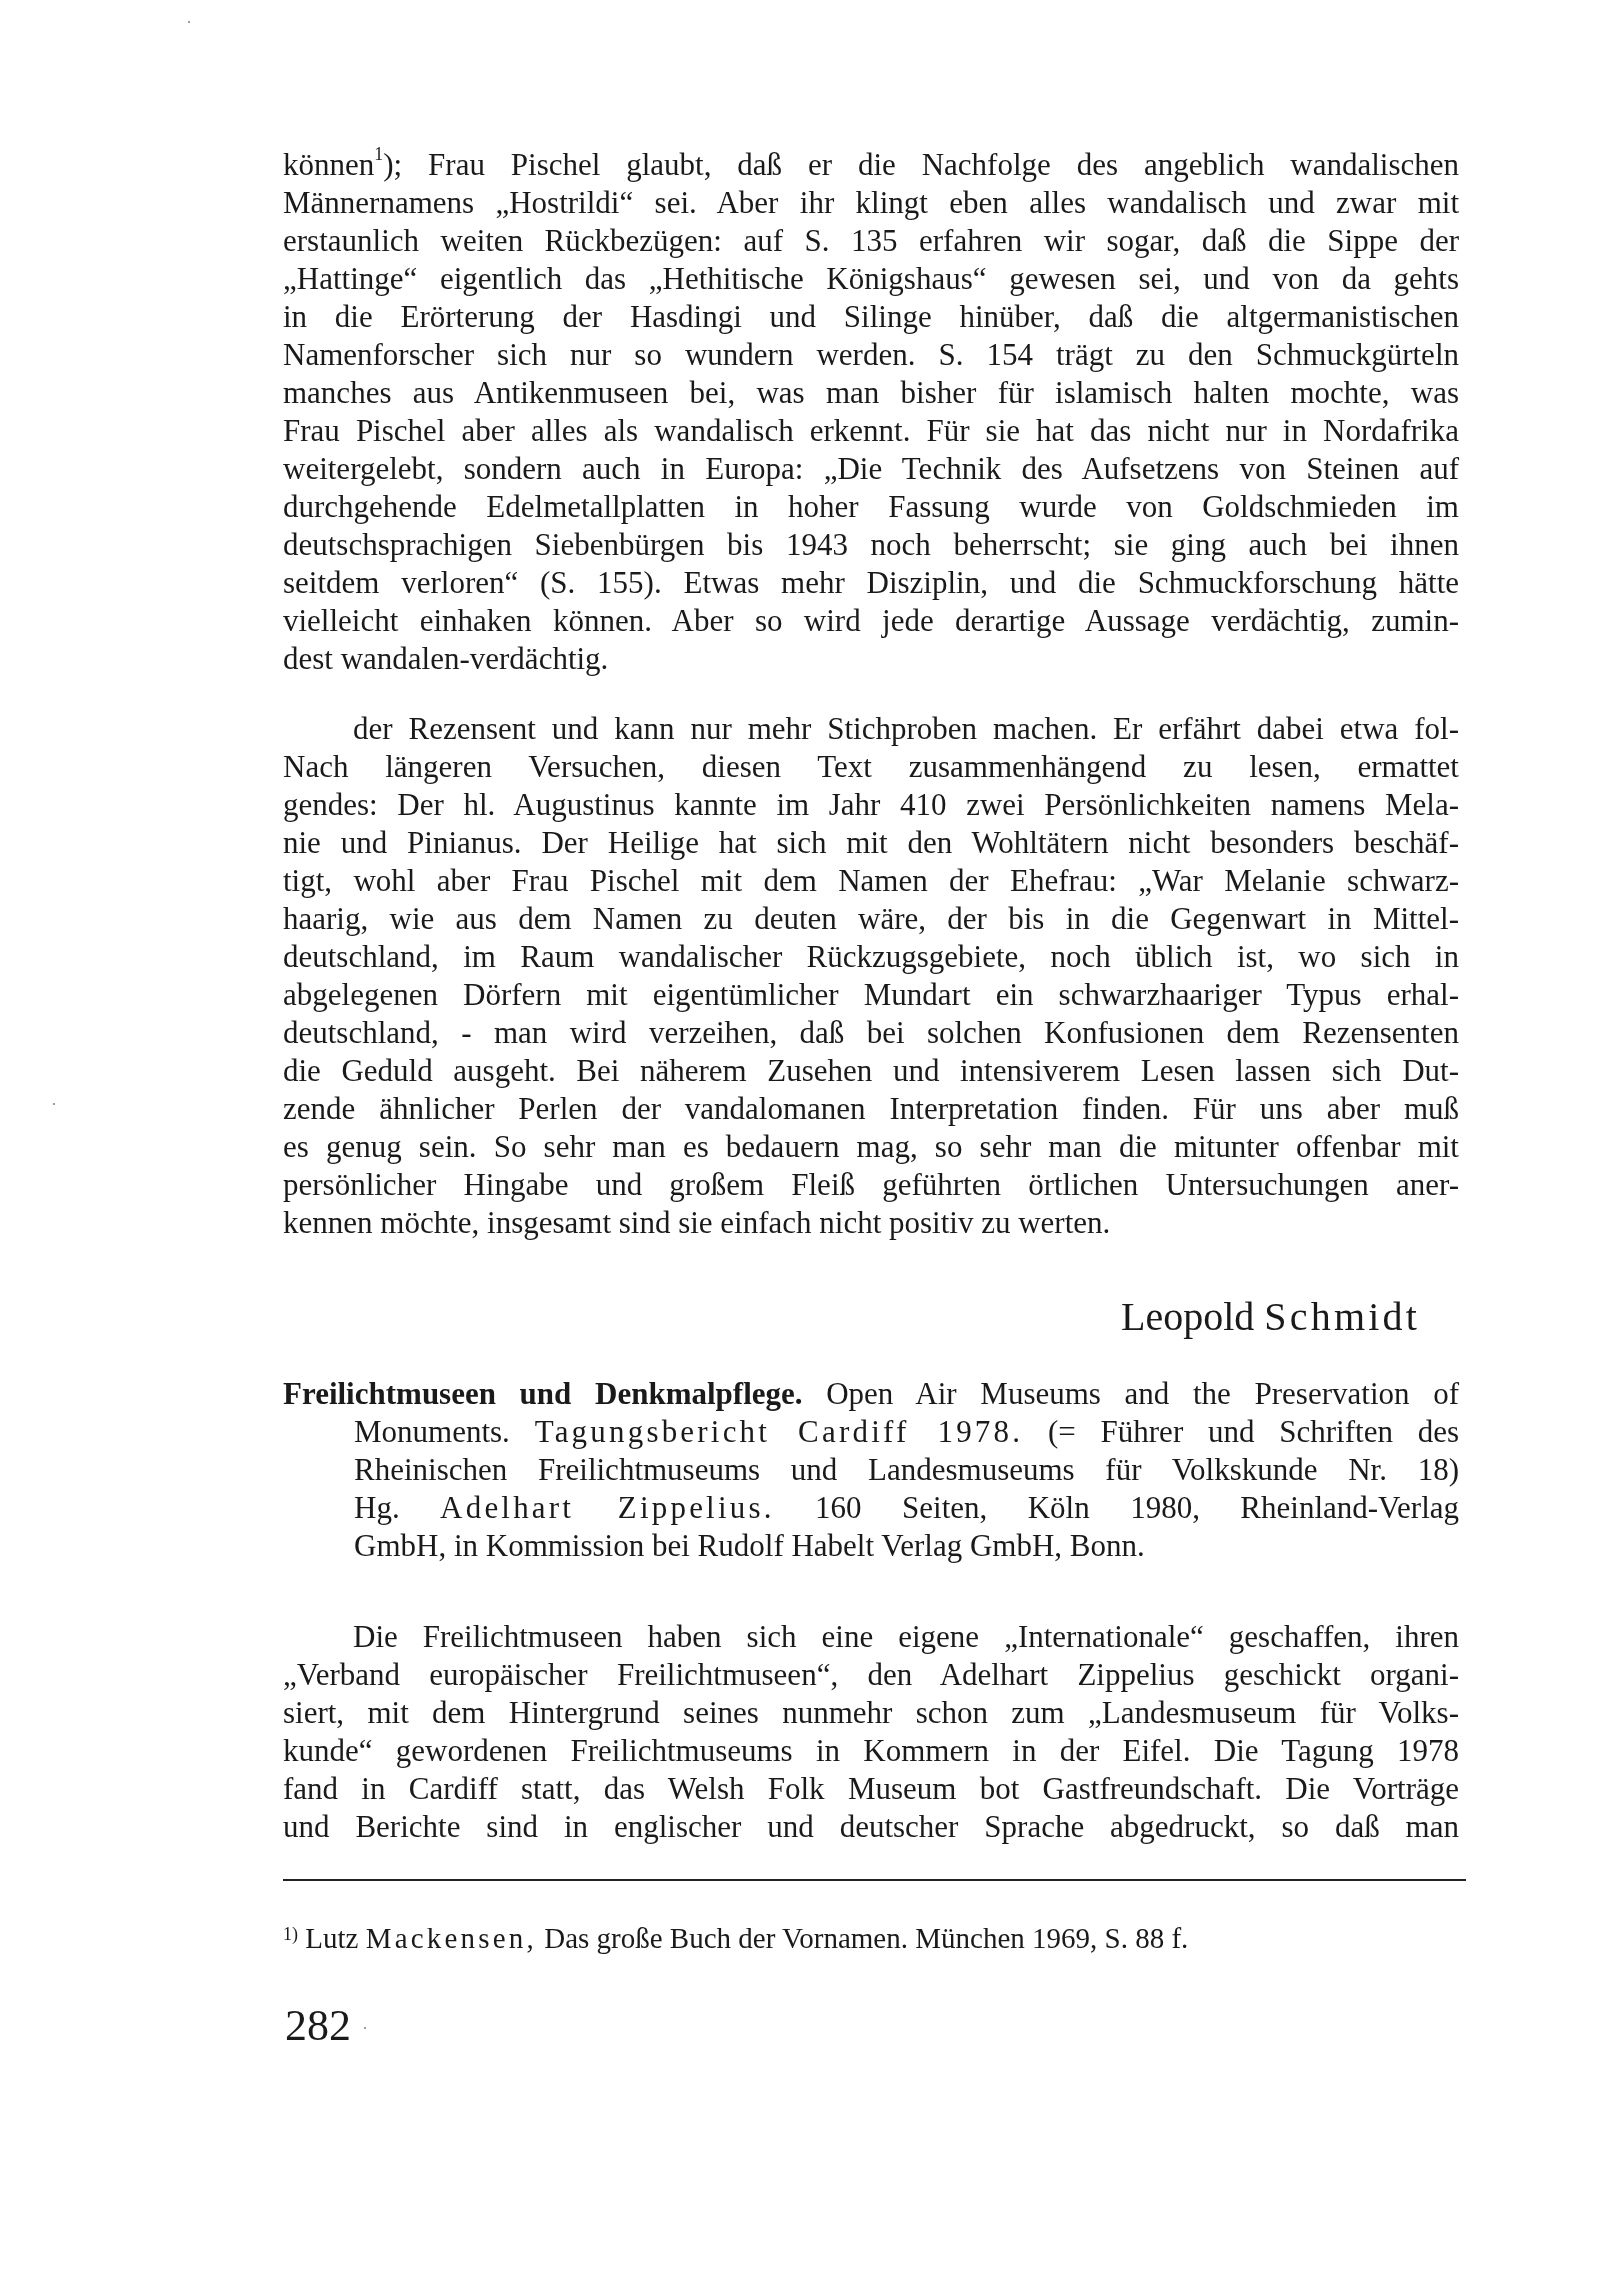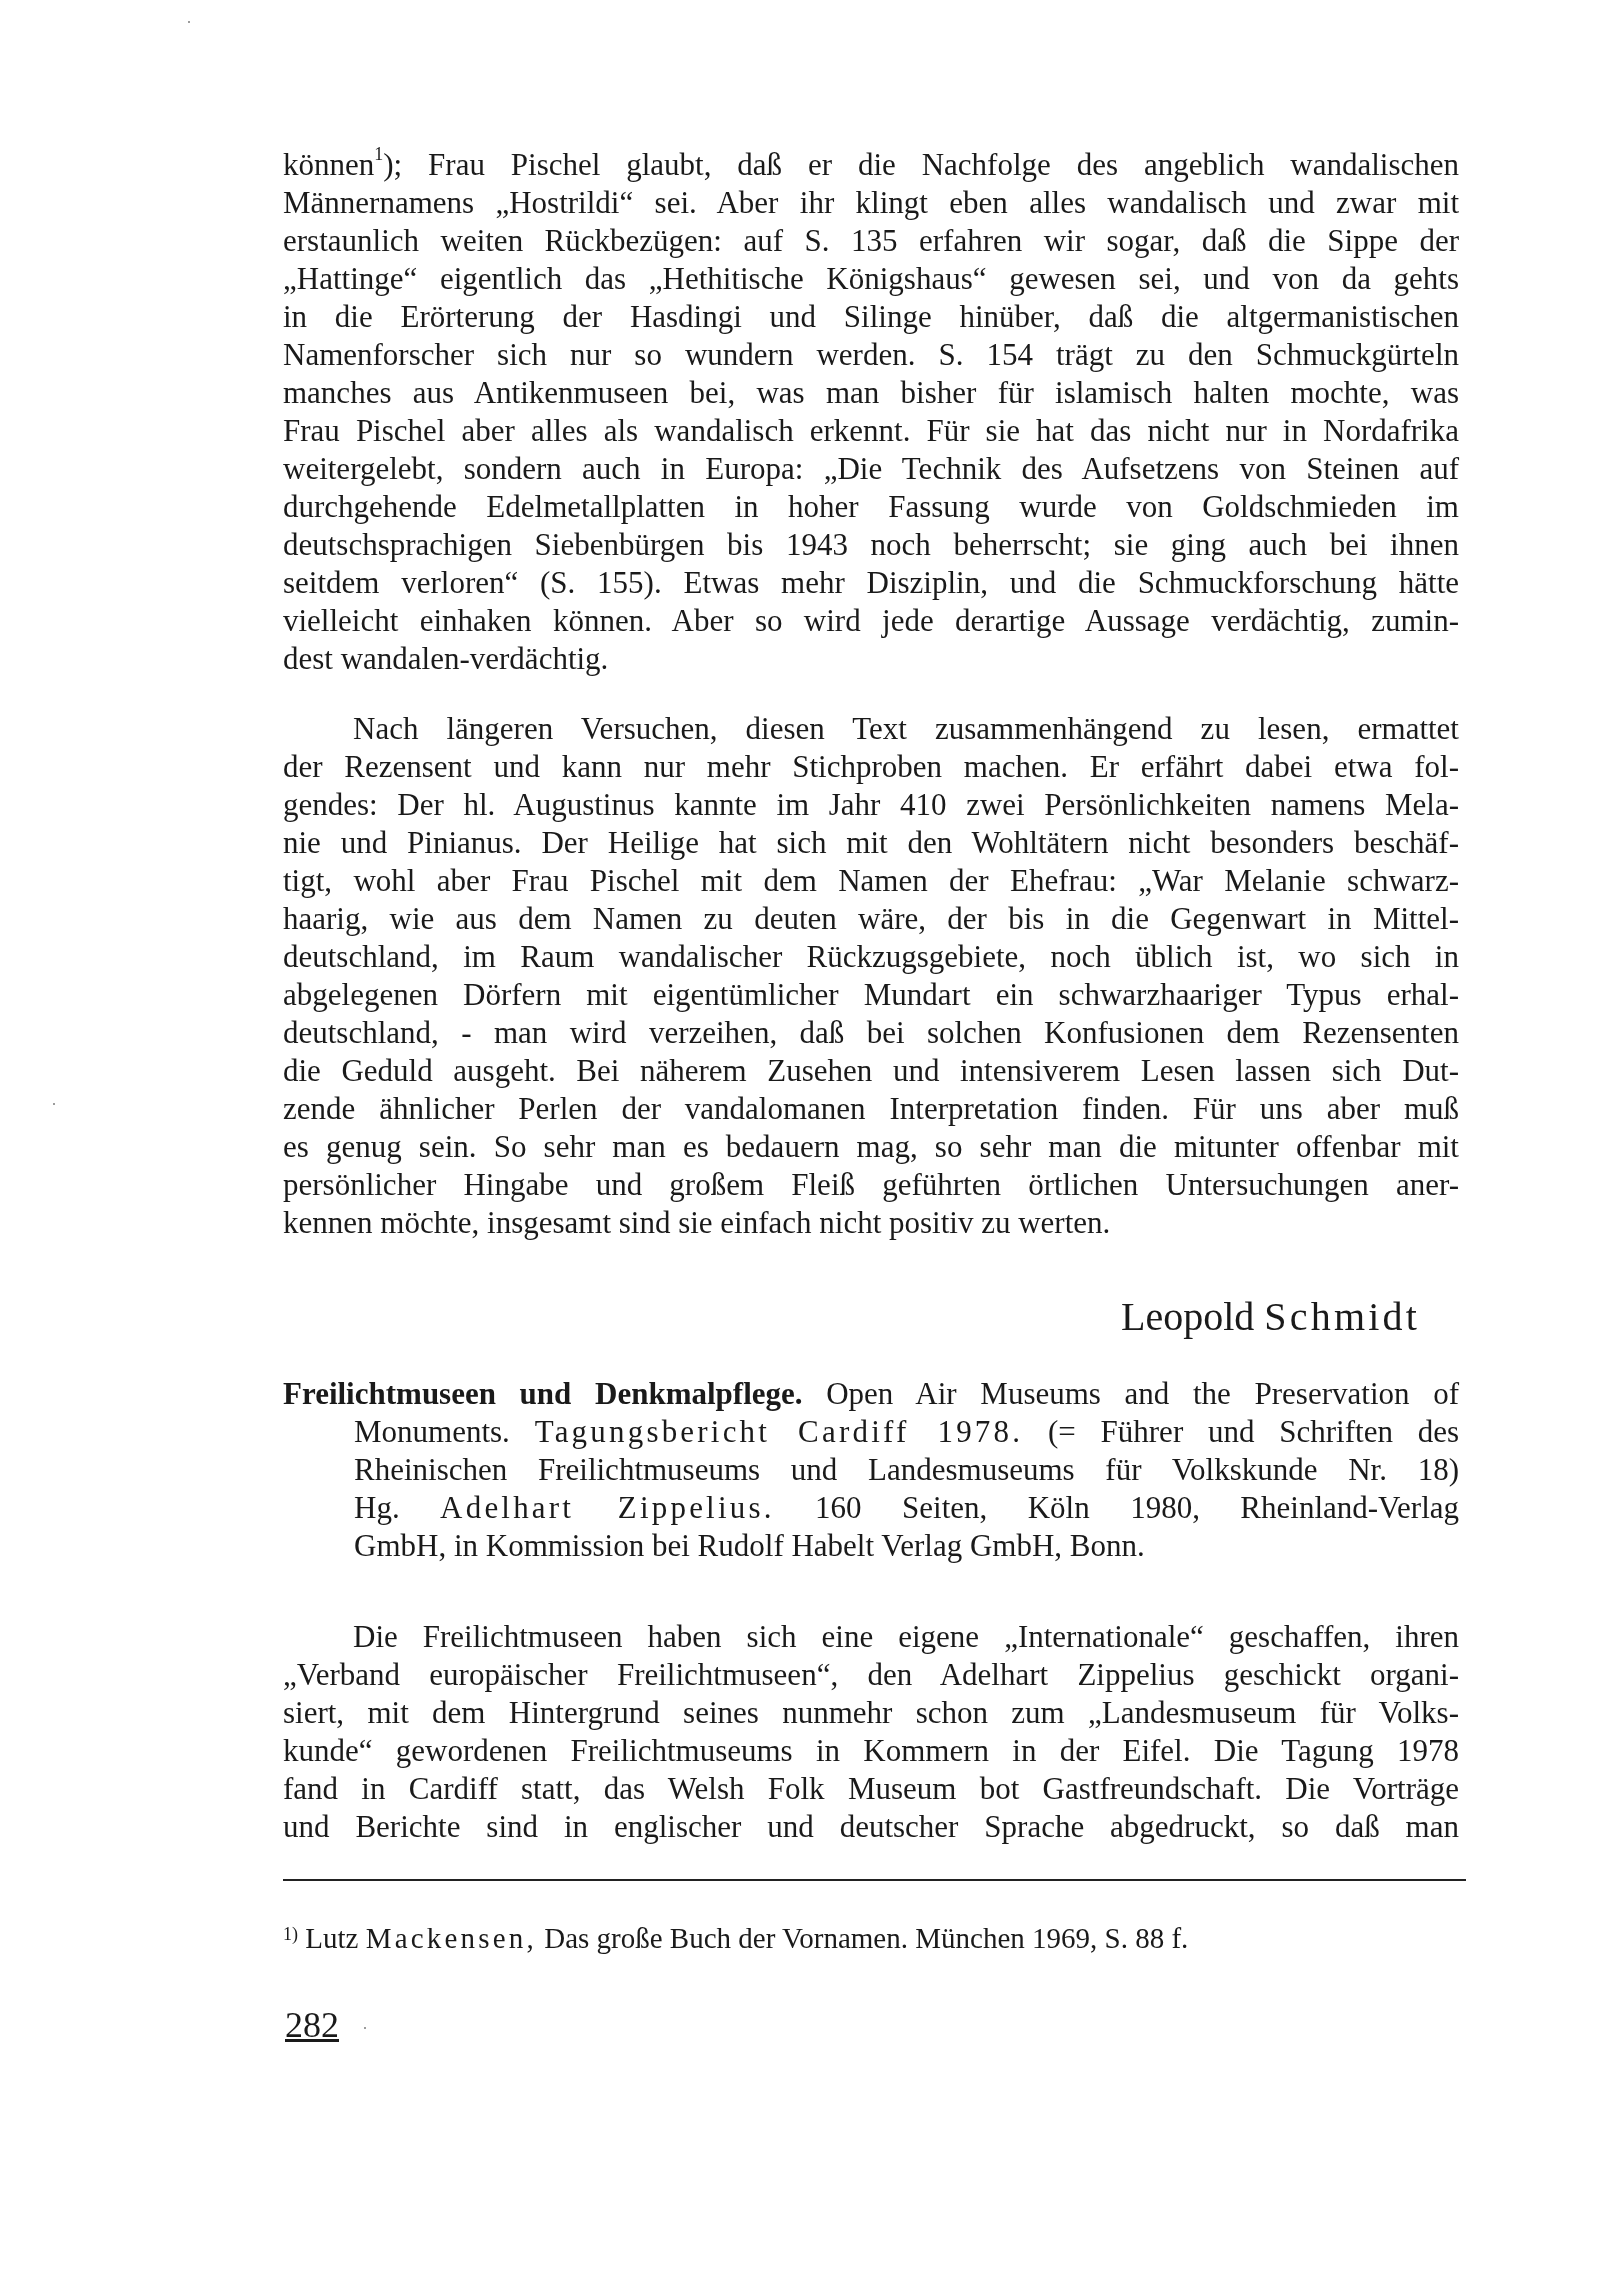--- a/index.html
+++ b/index.html
@@ -108,23 +108,22 @@
       position: relative;
       top: -8px;
     }
     .footnote .spaced {
       letter-spacing: 3.2px;
     }
     .page-number {
       position: absolute;
       left: 285px;
       top: 2007px;
-      font-size: 36px;
+      font-size: 44px;
       line-height: 37px;
-      text-decoration: underline;
     }
     .speck {
       position: absolute;
       width: 1.6px;
       height: 1.6px;
       background: #888;
       border-radius: 50%;
     }
   </style>
 </head>
@@ -142,22 +141,22 @@
     <span class="line">Frau Pischel aber alles als wandalisch erkennt. Für sie hat das nicht nur in Nordafrika</span>
     <span class="line">weitergelebt, sondern auch in Europa: „Die Technik des Aufsetzens von Steinen auf</span>
     <span class="line">durchgehende Edelmetallplatten in hoher Fassung wurde von Goldschmieden im</span>
     <span class="line">deutschsprachigen Siebenbürgen bis 1943 noch beherrscht; sie ging auch bei ihnen</span>
     <span class="line">seitdem verloren“ (S. 155). Etwas mehr Disziplin, und die Schmuckforschung hätte</span>
     <span class="line">vielleicht einhaken können. Aber so wird jede derartige Aussage verdächtig, zumin-</span>
     <span class="line last">dest wandalen-verdächtig.</span>
   </div>
 
   <div class="para indent-first">
+    <span class="line">der Rezensent und kann nur mehr Stichproben machen. Er erfährt dabei etwa fol-</span>
     <span class="line">Nach längeren Versuchen, diesen Text zusammenhängend zu lesen, ermattet</span>
-    <span class="line">der Rezensent und kann nur mehr Stichproben machen. Er erfährt dabei etwa fol-</span>
     <span class="line">gendes: Der hl. Augustinus kannte im Jahr 410 zwei Persönlichkeiten namens Mela-</span>
     <span class="line">nie und Pinianus. Der Heilige hat sich mit den Wohltätern nicht besonders beschäf-</span>
     <span class="line">tigt, wohl aber Frau Pischel mit dem Namen der Ehefrau: „War Melanie schwarz-</span>
     <span class="line">haarig, wie aus dem Namen zu deuten wäre, der bis in die Gegenwart in Mittel-</span>
     <span class="line">deutschland, im Raum wandalischer Rückzugsgebiete, noch üblich ist, wo sich in</span>
     <span class="line">abgelegenen Dörfern mit eigentümlicher Mundart ein schwarzhaariger Typus erhal-</span>
     <span class="line">deutschland, - man wird verzeihen, daß bei solchen Konfusionen dem Rezensenten</span>
     <span class="line">die Geduld ausgeht. Bei näherem Zusehen und intensiverem Lesen lassen sich Dut-</span>
     <span class="line">zende ähnlicher Perlen der vandalomanen Interpretation finden. Für uns aber muß</span>
     <span class="line">es genug sein. So sehr man es bedauern mag, so sehr man die mitunter offenbar mit</span>

